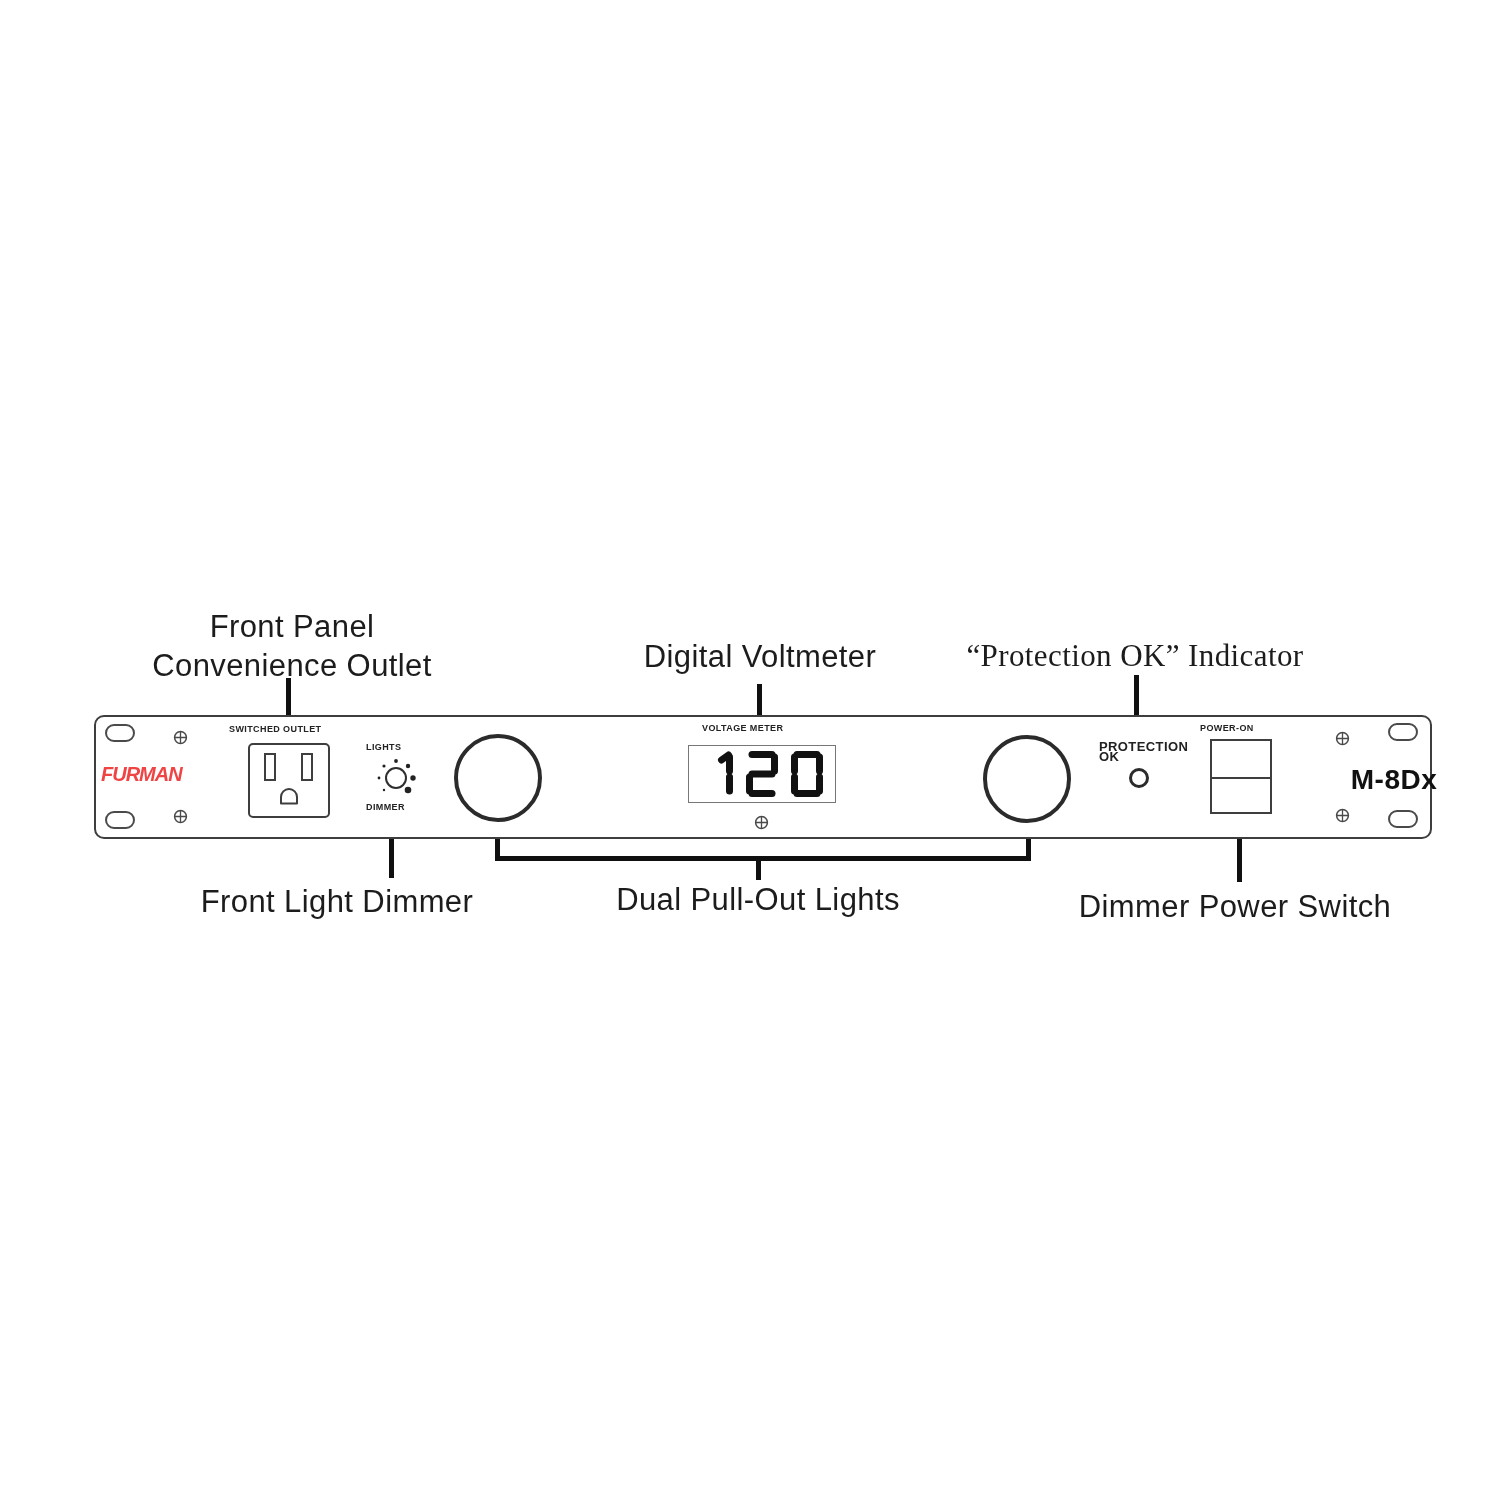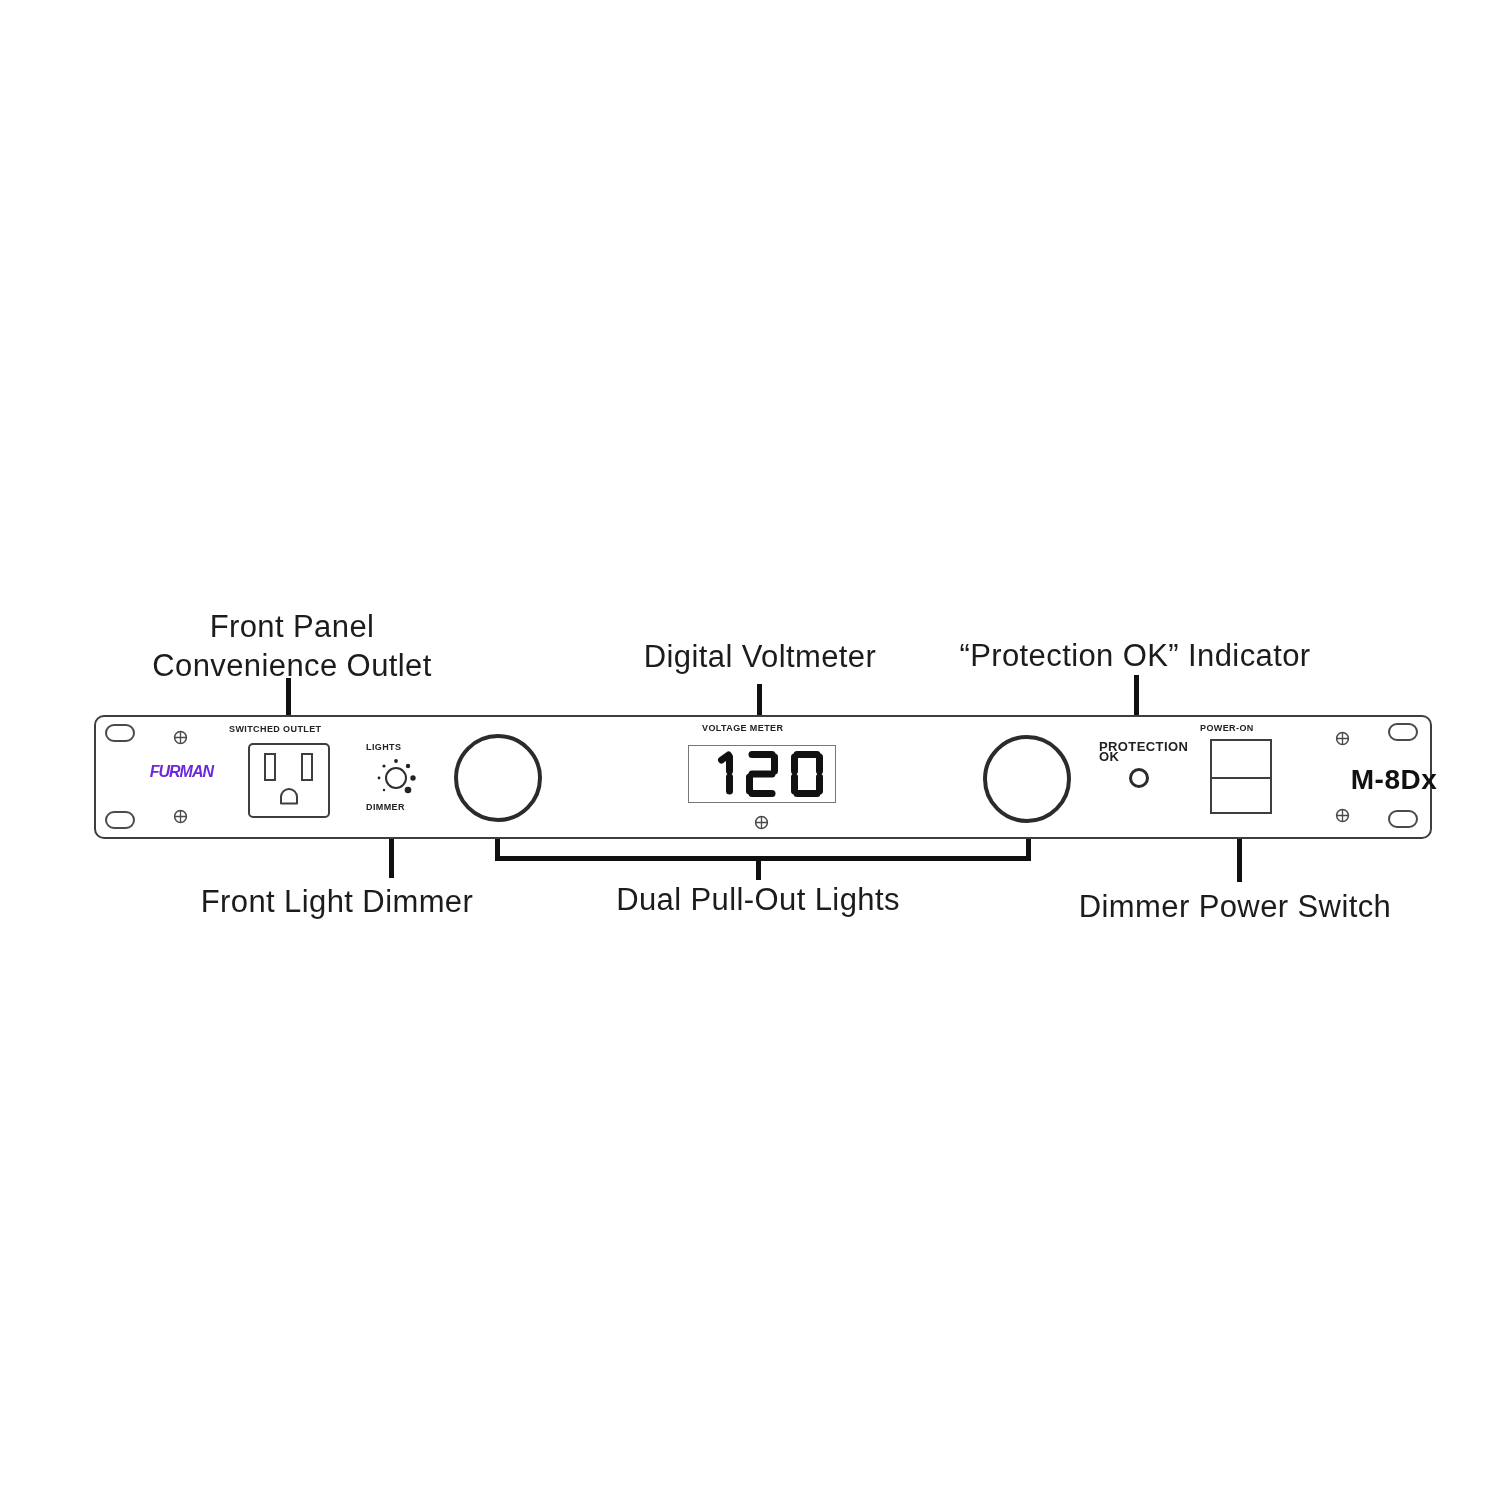--- a/index.html
+++ b/index.html
@@ -11,22 +11,22 @@
   
   .cline{position:absolute;background:#101010;}
   
   .panel{position:absolute;left:94px;top:699px;width:1338px;height:124px;
          border:2px solid #3e3e3e;border-radius:10px;background:#fff;box-sizing:border-box;}
   .panel *{box-sizing:border-box;}
   .slot{position:absolute;width:30px;height:18px;border:2px solid #4a4a4a;border-radius:9px;}
   .screw{position:absolute;width:15px;height:15px;}
   .tinylabel{position:absolute;font-size:9px;font-weight:bold;letter-spacing:.4px;
              text-align:left;color:#222;line-height:10px;}
-  .brand{position:absolute;left:5px;top:46px;width:112px;text-align:right;
-         font-size:16px;font-weight:900;font-style:italic;letter-spacing:-1px;color:#6d28d9;}
+  .brand{position:absolute;left:5px;top:46px;width:112px;text-align:left;
+         font-size:20px;font-weight:900;font-style:italic;letter-spacing:-1px;color:#ef4444;}
   .outlet{position:absolute;left:152px;top:26px;width:82px;height:75px;
           border:2px solid #3e3e3e;border-radius:5px;}
   .outlet-slot{position:absolute;top:8px;width:12px;height:28px;border:2px solid #3e3e3e;}
   .knobbox{position:absolute;left:278px;top:39px;}
   .lightcircle{position:absolute;width:88px;height:88px;border:4px solid #2b2b2b;border-radius:50%;}
   .lcd{position:absolute;left:592px;top:28px;width:148px;height:58px;border:1.5px solid #777;
        background:#fff;display:flex;align-items:center;justify-content:center;}
   .led{position:absolute;left:1033px;top:51px;width:20px;height:20px;border:3px solid #2b2b2b;border-radius:50%;}
   .pswitch{position:absolute;left:1114px;top:22px;width:62px;height:75px;border:2px solid #3e3e3e;}
   .pswitch-divider{position:absolute;left:0;right:0;top:36px;border-top:2px solid #3e3e3e;}
@@ -36,21 +36,21 @@
 </head>
 <body>
 
 <div class="canvas">
 
   <div class="callout-label" style="left:92px;top:591px;">
     <div>Front Panel</div>
     <div>Convenience Outlet</div>
   </div>
   <div class="callout-label" style="left:560px;top:621px;">Digital Voltmeter</div>
-  <div class="callout-label" style="left:935px;top:620px;">“Protection OK” Indicator</div>
+  <div class="callout-label" style="left:935px;top:620px;font-family:Liberation Serif, serif;">“Protection OK” Indicator</div>
 
   <div class="callout-label" style="left:558px;top:864px;">Dual Pull-Out Lights</div>
   <div class="callout-label" style="left:137px;top:866px;">Front Light Dimmer</div>
   <div class="callout-label" style="left:1035px;top:871px;">Dimmer Power Switch</div>
 
   <div class="cline" style="left:286px;top:662px;width:5px;height:47px;"></div>
   <div class="cline" style="left:757px;top:668px;width:5px;height:39px;"></div>
   <div class="cline" style="left:1134px;top:659px;width:5px;height:57px;"></div>
   <div class="cline" style="left:389px;top:800px;width:5px;height:62px;"></div>
   <div class="cline" style="left:1237px;top:802px;width:5px;height:64px;"></div>

